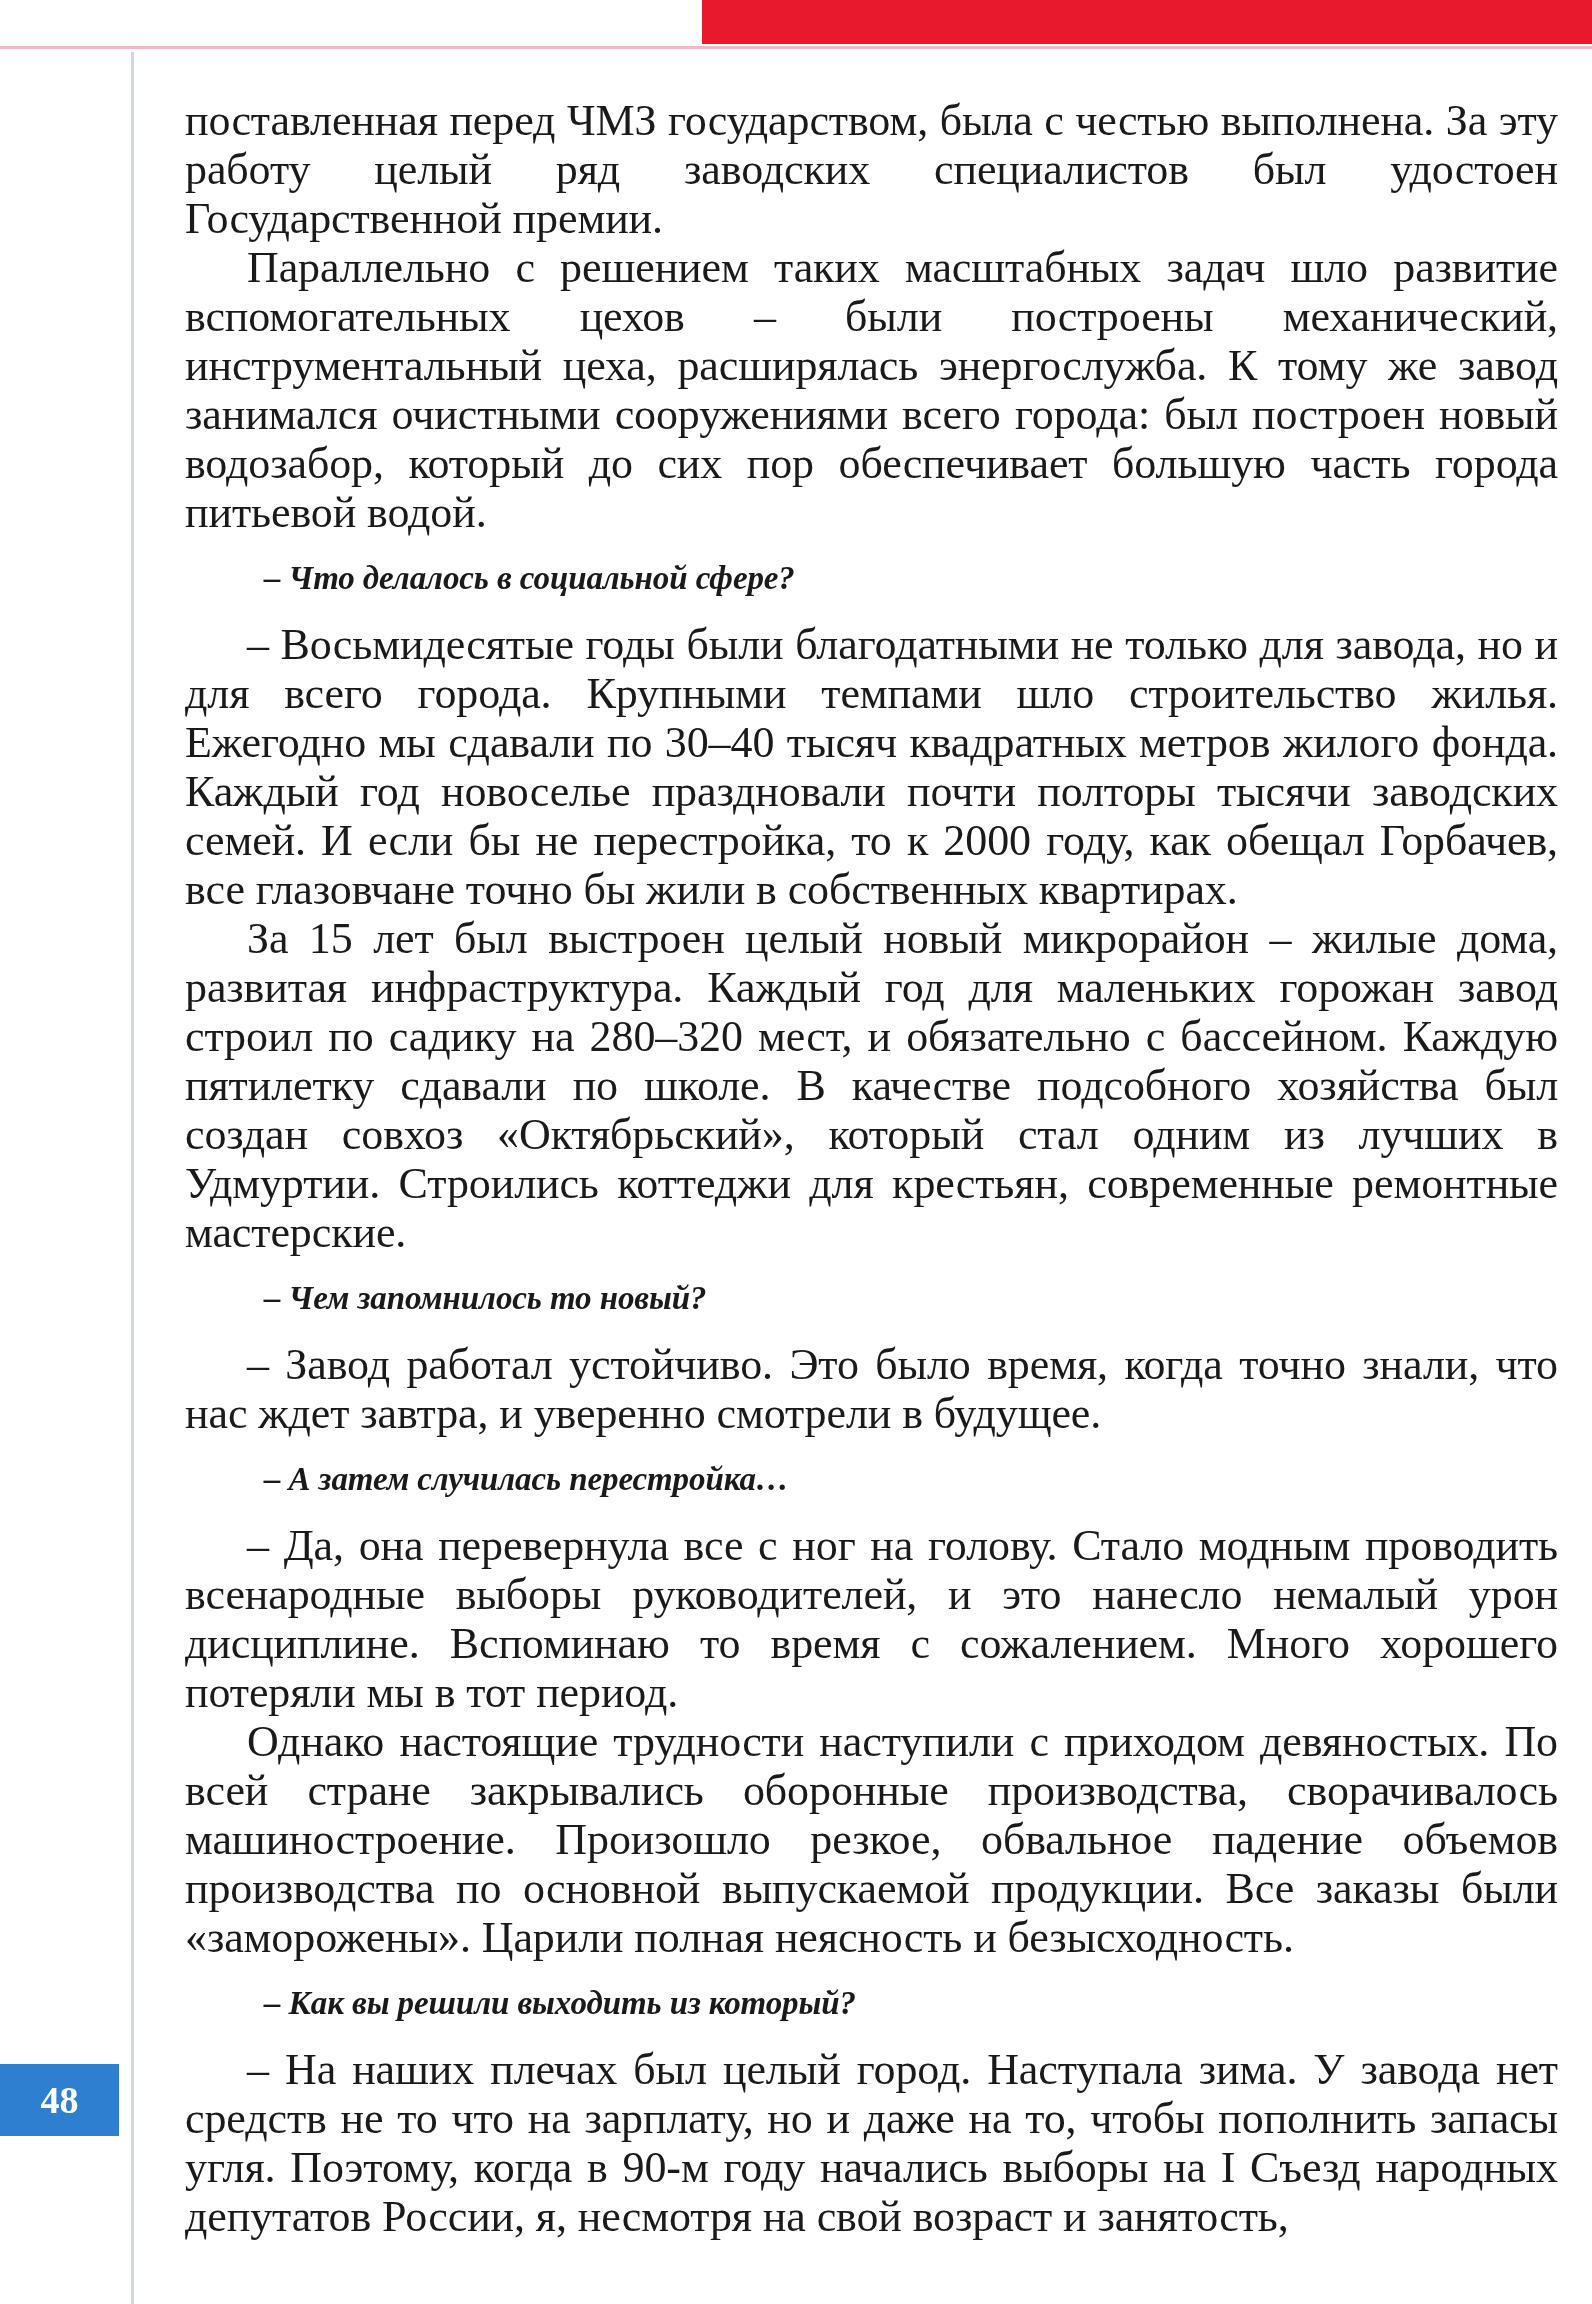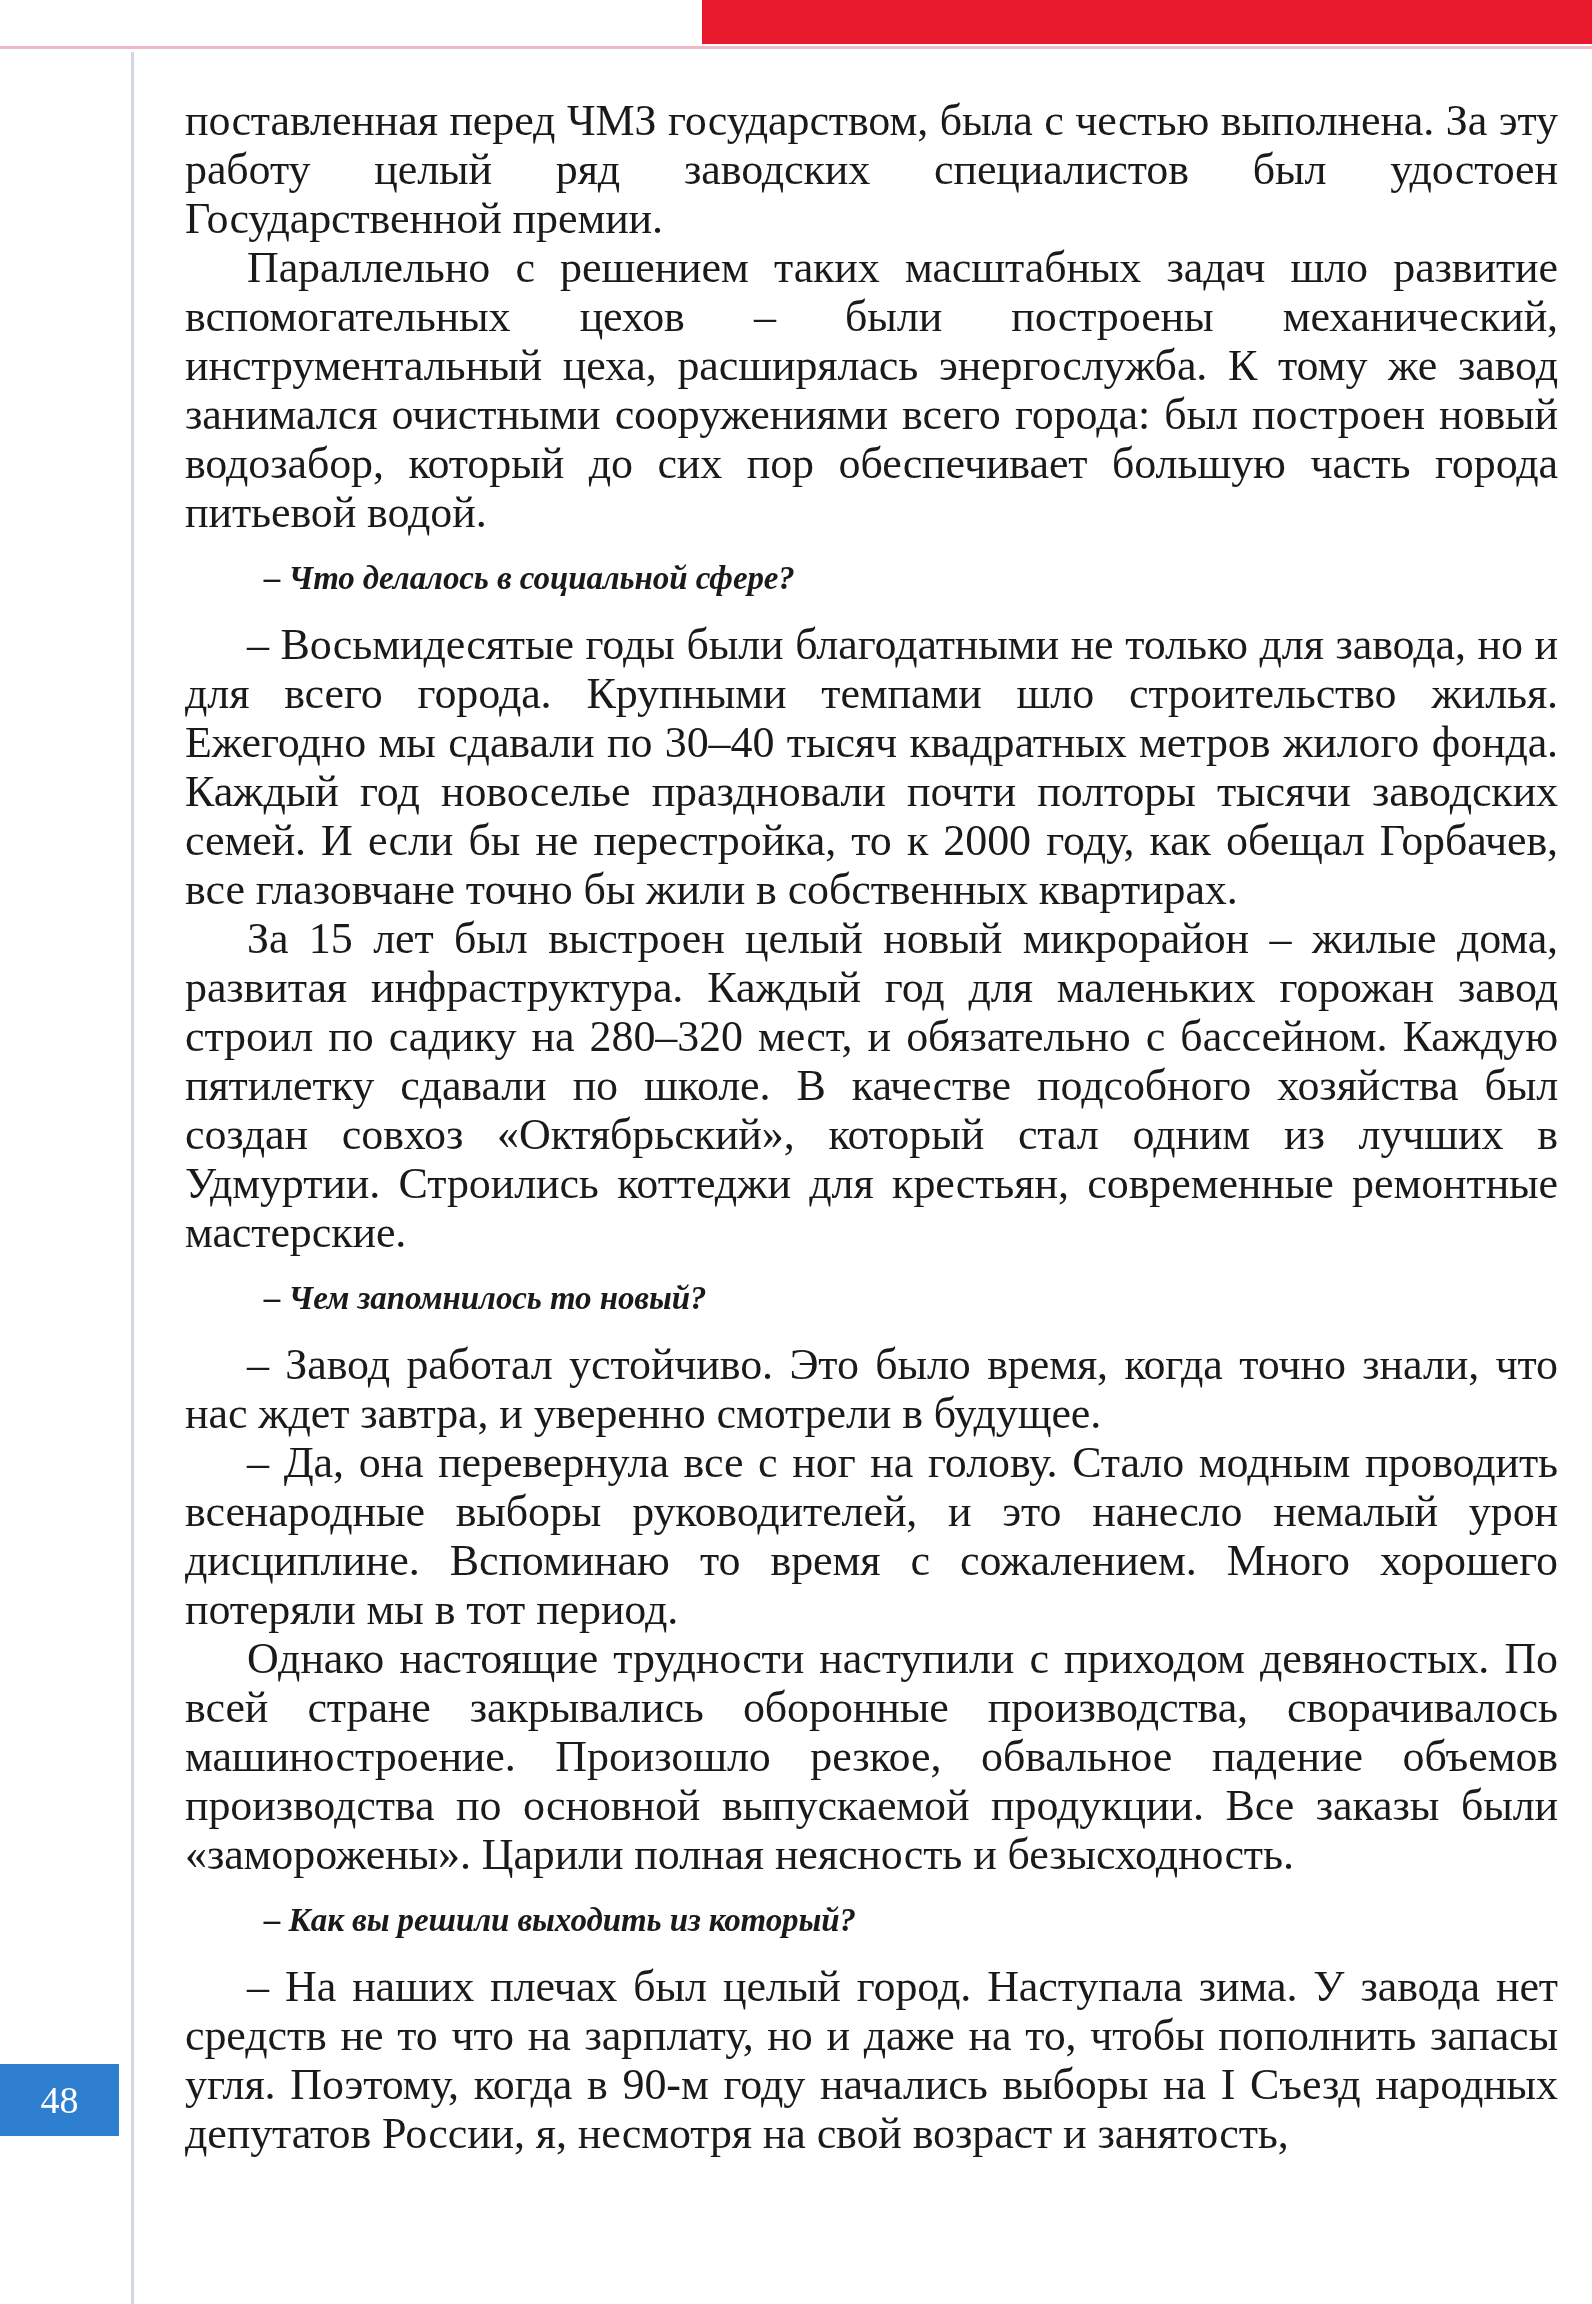--- a/index.html
+++ b/index.html
@@ -68,21 +68,21 @@
   .page-tab {
     position: absolute;
     left: 0;
     top: 2064px;
     width: 119px;
     height: 72px;
     background: #2f7fd1;
     color: #ffffff;
     font-family: "Liberation Serif", serif;
     font-size: 38px;
-    font-weight: normal;
+    font-weight: bold;
     display: flex;
     align-items: center;
     justify-content: center;
   }
 
   
   .text-column {
     position: absolute;
     top: 96px;
     left: 185px;
@@ -129,18 +129,19 @@
 <div class="page-tab">48</div>
 
 <div class="text-column">
   <p class="para">поставленная перед ЧМЗ государством, была с честью выполнена. За эту работу целый ряд заводских специалистов был удостоен Государственной премии.</p>
   <p class="para indent">Параллельно с решением таких масштабных задач шло развитие вспомогательных цехов – были построены механический, инструментальный цеха, расширялась энергослужба. К тому же завод занимался очистными сооружениями всего города: был построен новый водозабор, который до сих пор обеспечивает большую часть города питьевой водой.</p>
   <p class="question">– Что делалось в социальной сфере?</p>
   <p class="para indent">– Восьмидесятые годы были благодатными не только для завода, но и для всего города. Крупными темпами шло строительство жилья. Ежегодно мы сдавали по 30–40 тысяч квадратных метров жилого фонда. Каждый год новоселье праздновали почти полторы тысячи заводских семей. И если бы не перестройка, то к 2000 году, как обещал Горбачев, все глазовчане точно бы жили в собственных квартирах.</p>
   <p class="para indent">За 15 лет был выстроен целый новый микрорайон – жилые дома, развитая инфраструктура. Каждый год для маленьких горожан завод строил по садику на 280–320 мест, и обязательно с бассейном. Каждую пятилетку сдавали по школе. В качестве подсобного хозяйства был создан совхоз «Октябрьский», который стал одним из лучших в Удмуртии. Строились коттеджи для крестьян, современные ремонтные мастерские.</p>
   <p class="question">– Чем запомнилось то новый?</p>
   <p class="para indent">– Завод работал устойчиво. Это было время, когда точно знали, что нас ждет завтра, и уверенно смотрели в будущее.</p>
+  <p class="question">– А затем случилась перестройка…</p>
   <p class="para indent">– Да, она перевернула все с ног на голову. Стало модным проводить всенародные выборы руководителей, и это нанесло немалый урон дисциплине. Вспоминаю то время с сожалением. Много хорошего потеряли мы в тот период.</p>
   <p class="para indent">Однако настоящие трудности наступили с приходом девяностых. По всей стране закрывались оборонные производства, сворачивалось машиностроение. Произошло резкое, обвальное падение объемов производства по основной выпускаемой продукции. Все заказы были «заморожены». Царили полная неясность и безысходность.</p>
   <p class="question">– Как вы решили выходить из который?</p>
   <p class="para indent last-line-clip">– На наших плечах был целый город. Наступала зима. У завода нет средств не то что на зарплату, но и даже на то, чтобы пополнить запасы угля. Поэтому, когда в 90-м году начались выборы на I Съезд народных депутатов России, я, несмотря на свой возраст и занятость,</p>
 </div>
 
 
 </body></html>

